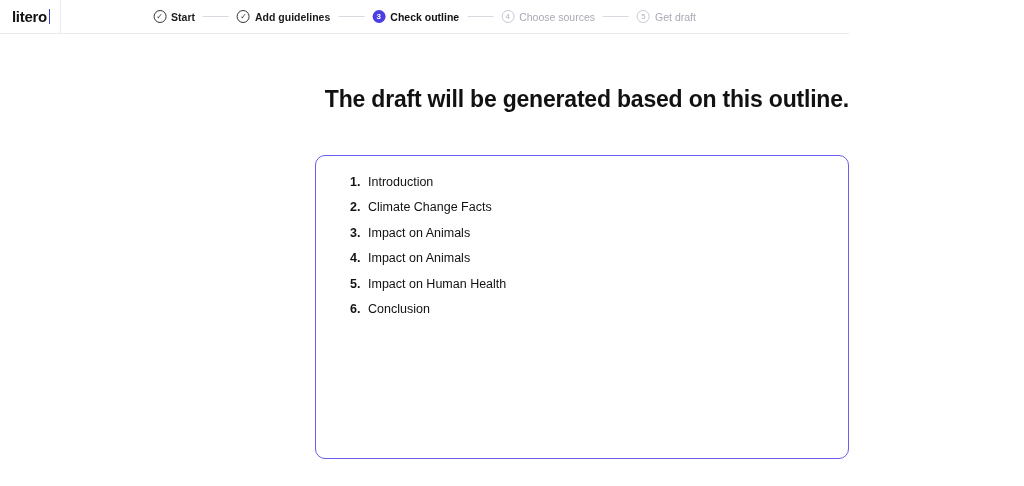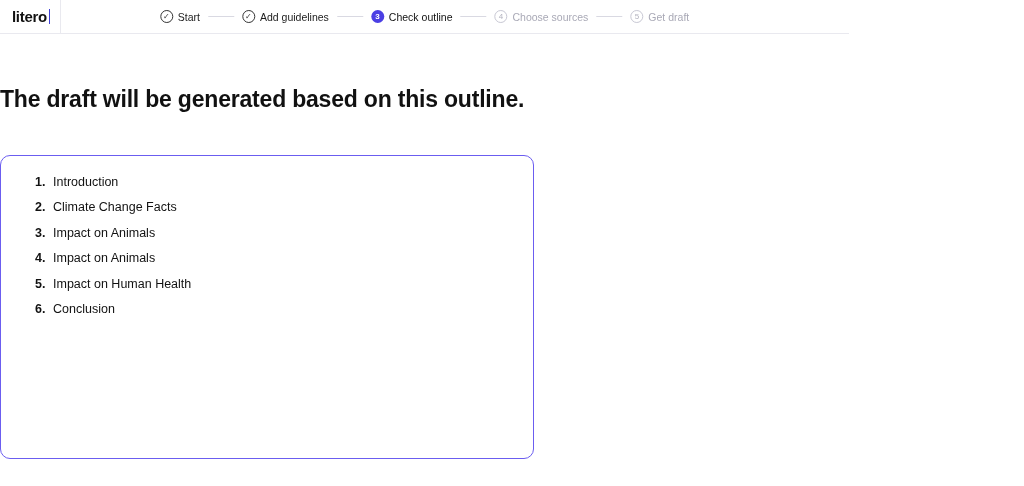--- a/index.html
+++ b/index.html
@@ -85,47 +85,47 @@
     justify-content: center;
     font-size: 8px;
     line-height: 1;
     flex: 0 0 auto;
   }
   .step.done .step-badge {
     border: 1.2px solid #333;
     color: #333;
     background: #fff;
   }
-  .step.done .step-label { color: #1b1b1b; }
+  .step.done .step-label { color: #1b1b1b; font-weight: bold; }
   .step.current .step-badge {
     background: #4b3fe4;
     color: #fff;
     font-weight: bold;
   }
-  .step.current .step-label { color: #111; font-weight: normal; }
+  .step.current .step-label { color: #111; font-weight: bold; }
   .step.upcoming .step-badge {
     border: 1px solid #c8c8d4;
     color: #b3b3bf;
     background: #fff;
   }
   .step.upcoming .step-label { color: #a9a9b6; }
   .step-connector {
     width: 26px;
     height: 1px;
     background: #d9d9e2;
     margin: 0 8px;
   }
   .check-glyph { font-size: 8px; line-height: 1; }
 
   
   .main {
     flex: 1 1 auto;
     display: flex;
     flex-direction: column;
-    align-items: flex-start;
+    align-items: flex-end;
     padding-top: 36px;
     position: relative;
   }
   .headline {
     text-align: center;
     font-size: 23px;
     font-weight: bold;
     line-height: 1.25;
     color: #111111;
     letter-spacing: -0.2px;

